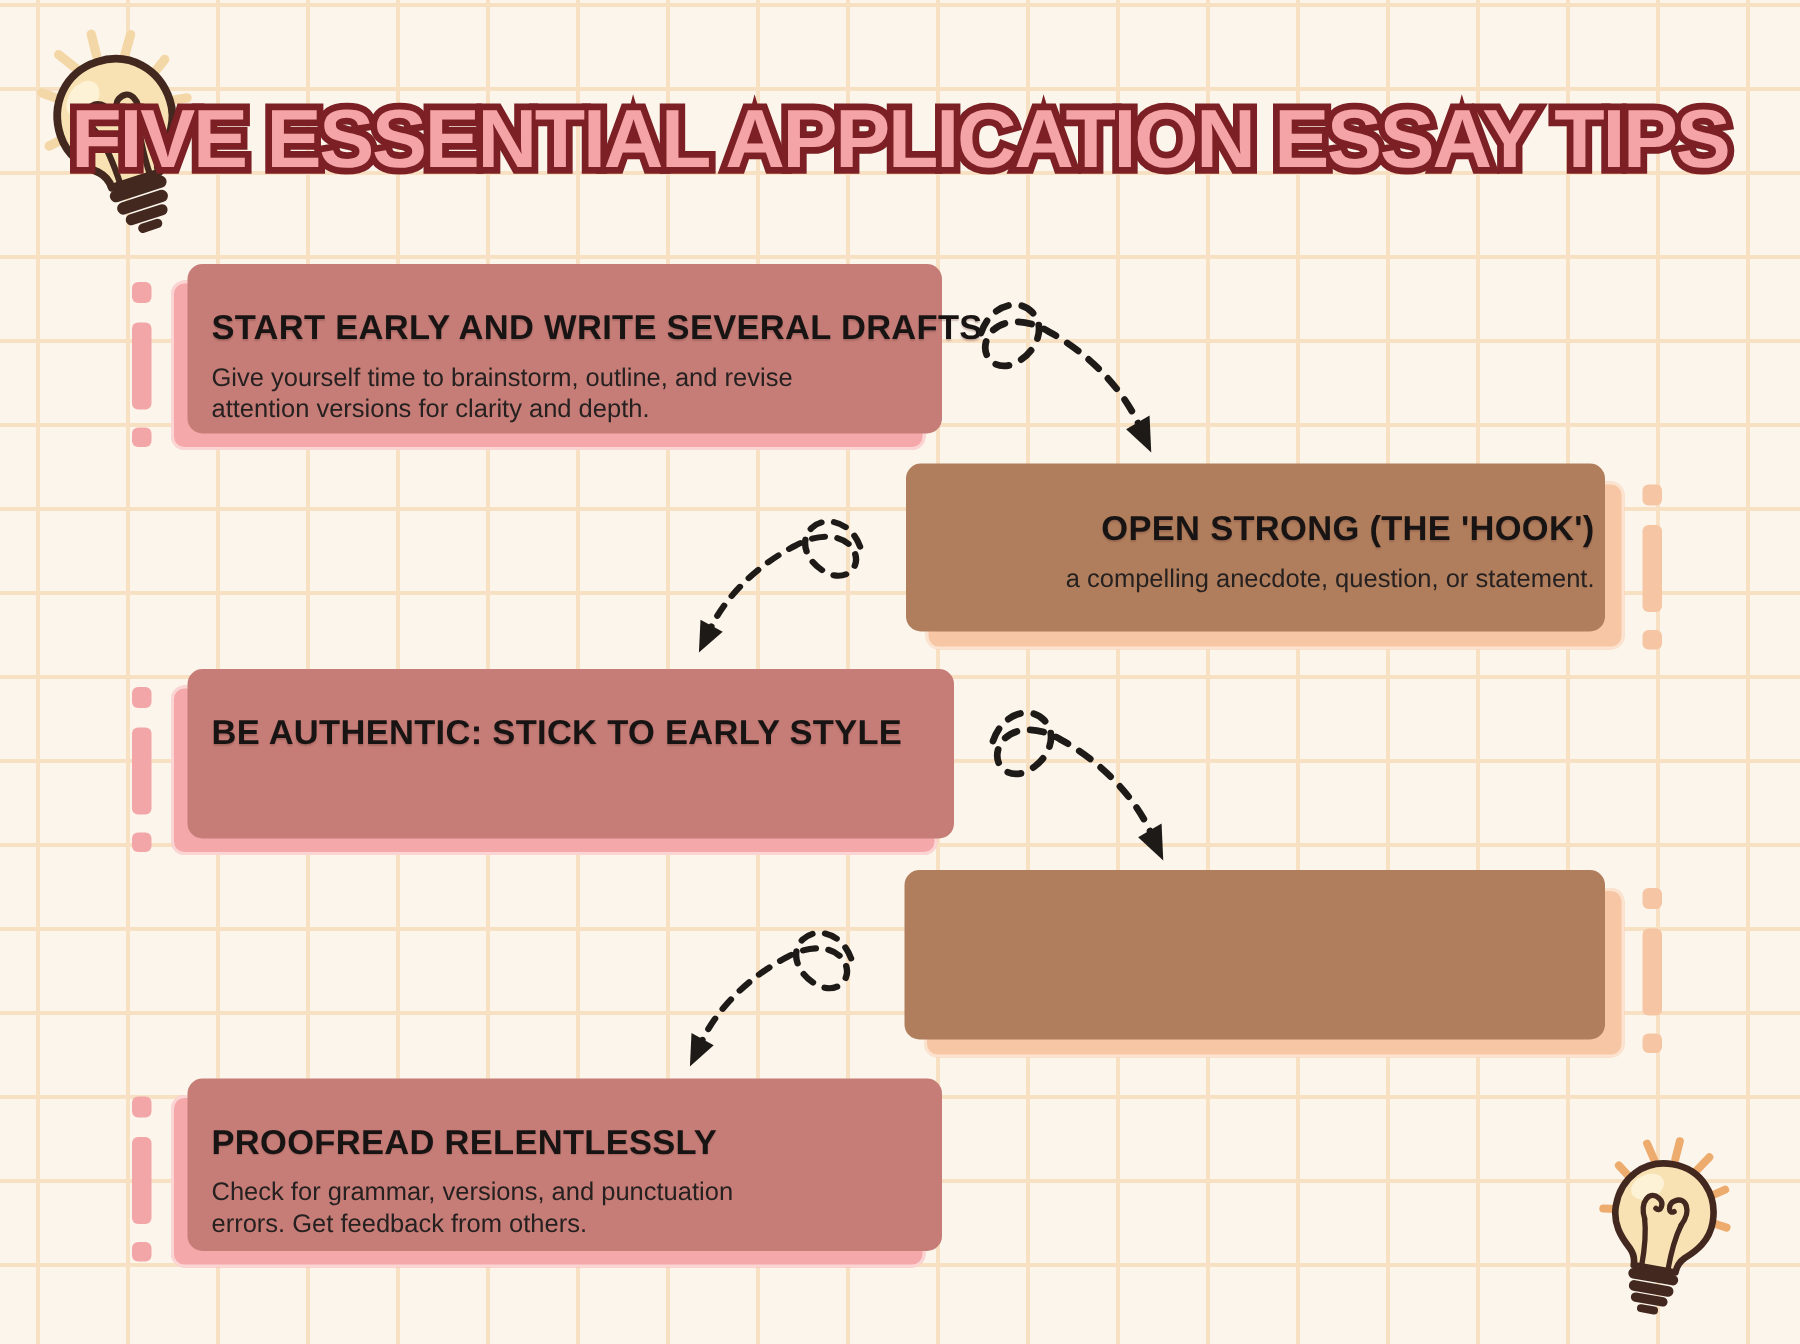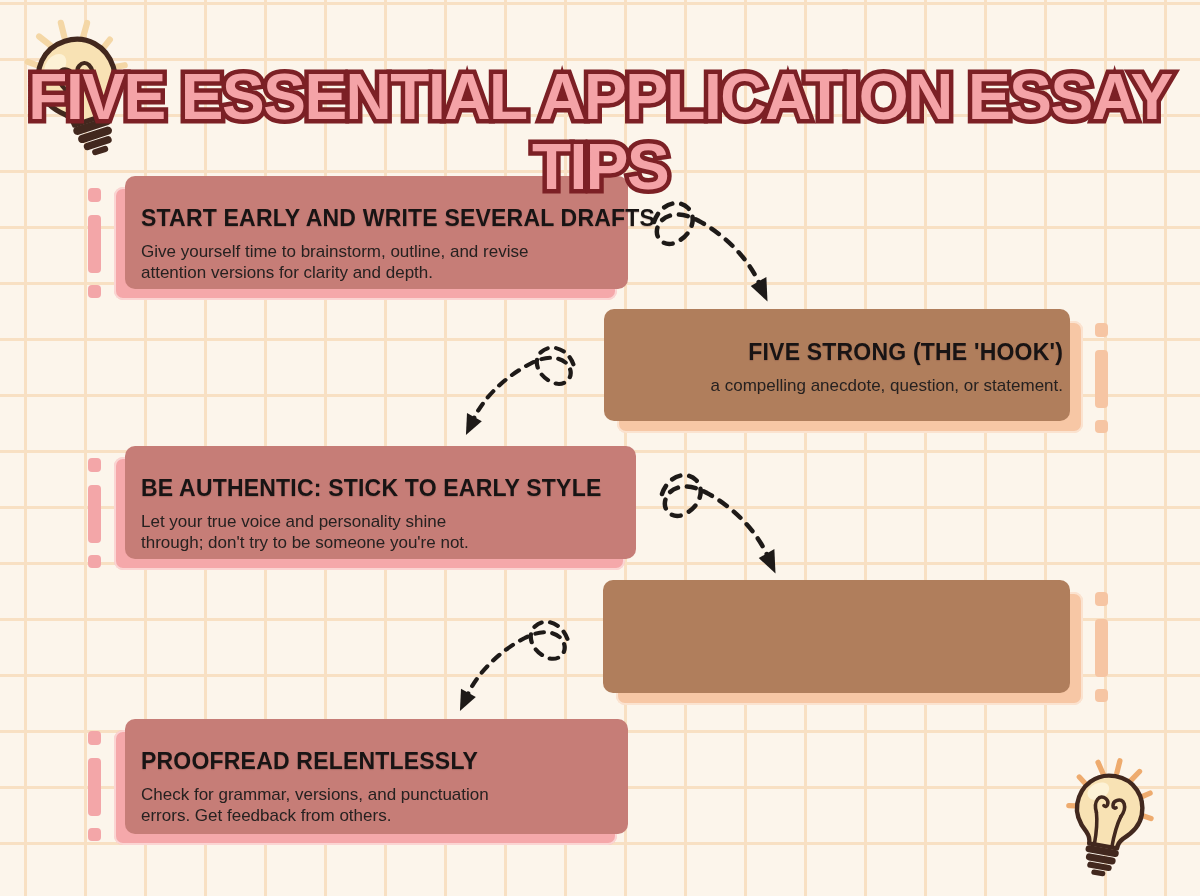--- a/index.html
+++ b/index.html
@@ -8,21 +8,21 @@
     background-color:#fcf5eb;
     background-image:
       linear-gradient(to right,#f8e0c3 3px,transparent 3px),
       linear-gradient(to bottom,#f8e0c3 3px,transparent 3px);
     background-size:60px 56px;
     background-position:24px 2px;
     font-family:"Liberation Sans",sans-serif;
   }
   .main-title{
     position:absolute;top:62px;left:0;width:100%;text-align:center;
-    font-weight:bold;font-size:64px;letter-spacing:-1.5px;line-height:1.1;
+    font-weight:bold;font-size:55px;letter-spacing:-1.5px;line-height:1.1;
     color:#f4a3a7;z-index:3;
   }
   .main-title::before{
     content:attr(data-text);
     position:absolute;left:0;top:0;width:100%;
     color:#7c2025;-webkit-text-stroke:9px #7c2025;z-index:-1;
   }
   .card{position:absolute;border-radius:9px;z-index:2;
         box-shadow:inset 0 0 0 2px rgba(255,250,244,.55);}
   .card::before{content:"";position:absolute;inset:0;border-radius:10px;z-index:-1;}
@@ -140,34 +140,30 @@
       <h2>START EARLY AND WRITE SEVERAL DRAFTS</h2>
       <div class="body">
         <span>Give yourself time to brainstorm, outline, and revise</span>
         <span>attention versions for clarity and depth.</span>
       </div>
     </div>
   </div>
 
   <div class="card peach" style="left:617px;top:321px;width:466px;height:112px;">
     <div class="inner">
-      <h2>FIVE STRONG (THE 'HOOK')</h2>
+      <h2>OPEN STRONG (THE 'HOOK')</h2>
       <div class="body">
         <span>a compelling anecdote, question, or statement.</span>
       </div>
     </div>
   </div>
 
   <div class="card pink" style="left:114px;top:457px;width:511px;height:113px;">
     <div class="inner">
       <h2>BE AUTHENTIC: STICK TO EARLY STYLE</h2>
-      <div class="body">
-        <span>Let your true voice and personality shine</span>
-        <span>through; don't try to be someone you're not.</span>
-      </div>
     </div>
   </div>
 
   <div class="card peach" style="left:616px;top:592px;width:467px;height:113px;">
     <div class="inner">
     </div>
   </div>
 
   <div class="card pink" style="left:114px;top:730px;width:503px;height:115px;">
     <div class="inner">

